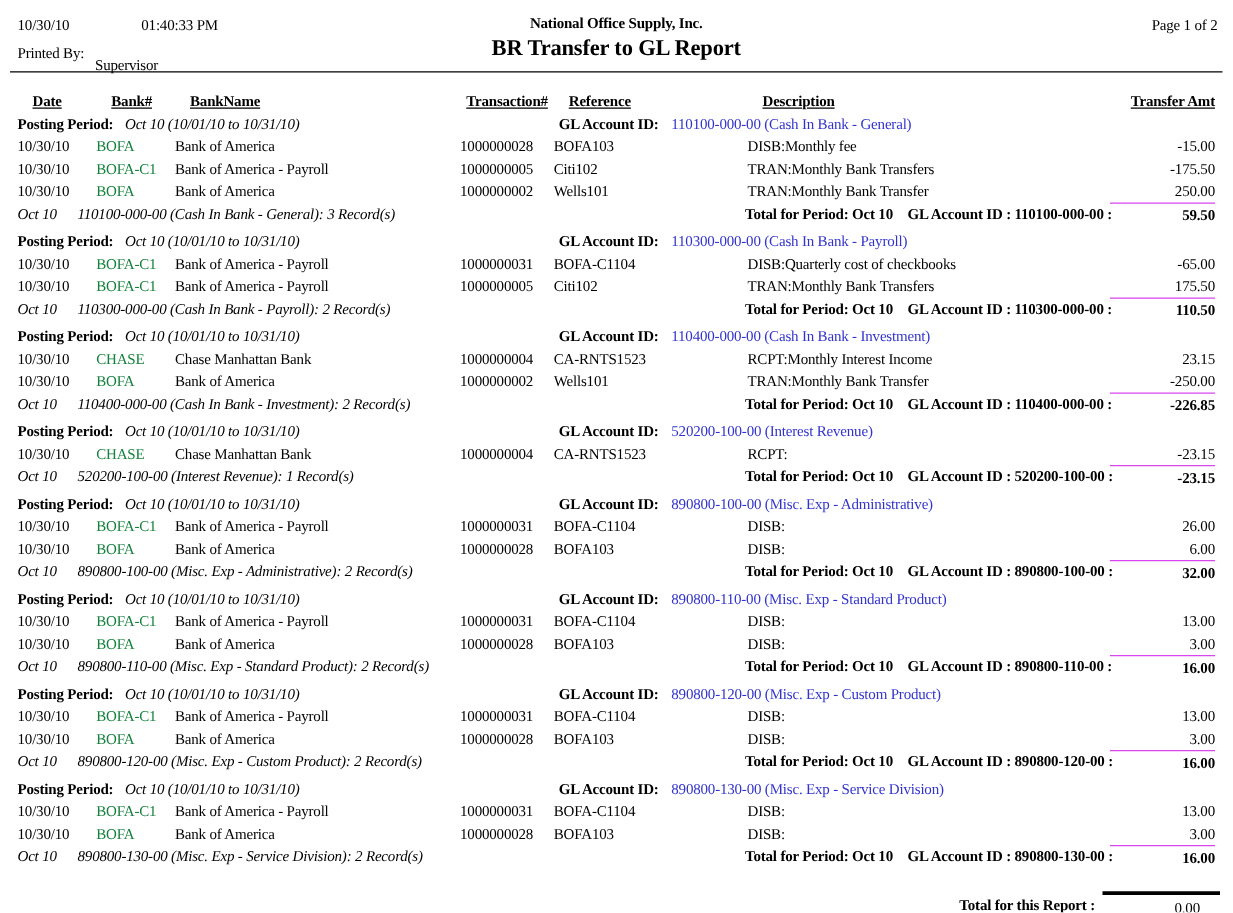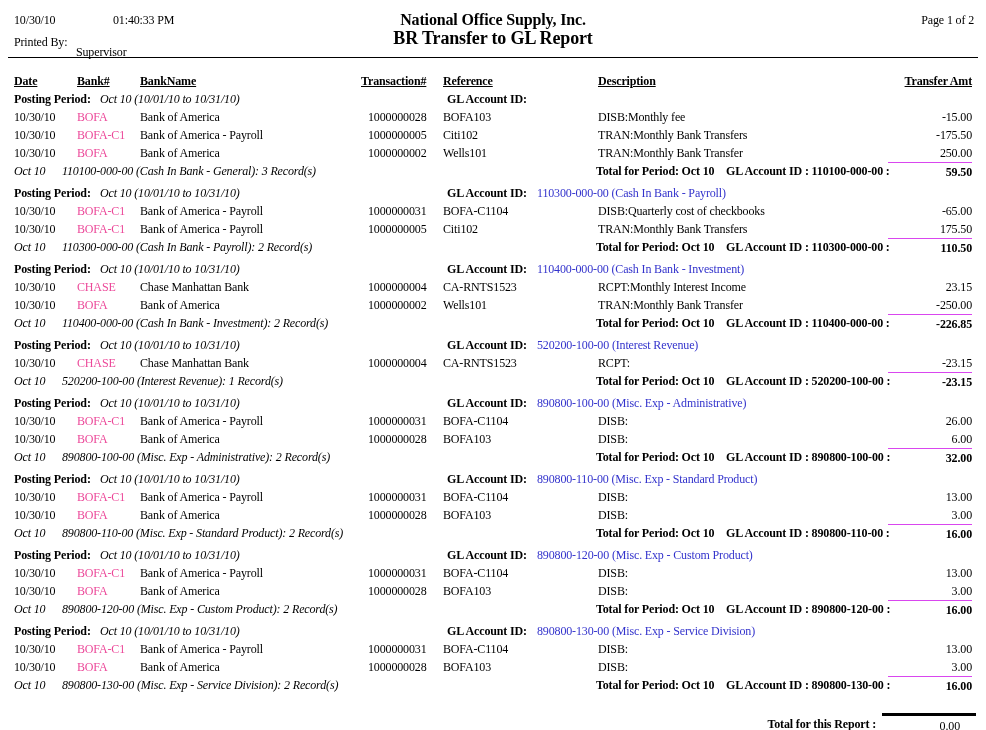--- a/index.html
+++ b/index.html
@@ -5,43 +5,43 @@
   html,body { margin:0; padding:0; background:#fff; }
   body { font-family:"Liberation Serif", serif; font-size:12px; color:#000; letter-spacing:-0.15px; }
   .page { position:relative; width:986px; height:730px; background:#fff; overflow:hidden; }
 
   
   .top { position:relative; height:57px; }
   .dt-date   { position:absolute; left:14px;  top:13px; }
   .dt-time   { position:absolute; left:86px;  top:13px;margin-left:27px; }
   .printed-label { position:absolute; left:14px; top:35px; }
   .printed-val   { position:absolute; left:76px; top:45px; }
-  .company { position:absolute; left:0; right:0; top:11px; text-align:center; font-weight:bold; font-size:16px; }
+  .company { position:absolute; left:0; right:0; top:11px; text-align:center; font-weight:bold; font-size:12px; }
   .title   { position:absolute; left:0; right:0; top:28px; text-align:center; font-weight:bold; font-size:18px; }
   .pageno  { position:absolute; right:12px; top:13px; }
   .rule { border-top:1px solid #000; margin:0 8px; }
 
   
   .row { position:relative; height:18px; line-height:18px; }
   .row span { position:absolute; top:0; white-space:nowrap; }
   .c-date { left:14px; }
   .c-bank { left:77px; }
   .c-bankname { left:140px; }
   .c-txn  { left:368px; }
   .c-ref  { left:443px; }
   .c-desc { left:598px; }
   .c-amt  { right:14px; text-align:right; }
 
-  .colhdr { margin-top:14px; }
+  .colhdr { margin-top:14px;margin-left:12px; }
   .colhdr span { font-weight:bold; text-decoration:underline; }
   .colhdr .c-txn { left:361px; }
 
   .bold { font-weight:bold; }
   .italic { font-style:italic; }
-  .bank-link { color:#ec4899; cursor:pointer; }
+  .bank-link { color:#15803d; cursor:pointer; }
   .gl-link { color:#3333CC; cursor:pointer; }
 
   
   .group { margin-bottom:2px; }
   .period-val { left:100px;font-style:italic; }
   .gl-label { left:447px; font-weight:bold; }
   .gl-val { left:537px; }
   .summary-row { height:20px; }
   .sum-text { left:62px; }
   .tot-label { left:596px; font-weight:bold; }
@@ -82,20 +82,21 @@
     <span class="c-desc">Description</span>
     <span class="c-amt">Transfer Amt</span>
   </div>
 
   <div id="groups">
   <section class="group">
     <div class="row">
       <span class="c-date bold">Posting Period:</span>
       <span class="period-val">Oct 10 (10/01/10 to 10/31/10)</span>
       <span class="gl-label">GL Account ID:</span>
+      <span class="gl-val gl-link">110100-000-00 (Cash In Bank - General)</span>
     </div>
     <div class="rows">
   <div class="row">
     <span class="c-date">10/30/10</span>
     <span class="c-bank bank-link">BOFA</span>
     <span class="c-bankname">Bank of America</span>
     <span class="c-txn">1000000028</span>
     <span class="c-ref">BOFA103</span>
     <span class="c-desc">DISB:Monthly fee</span>
     <span class="c-amt">-15.00</span>

